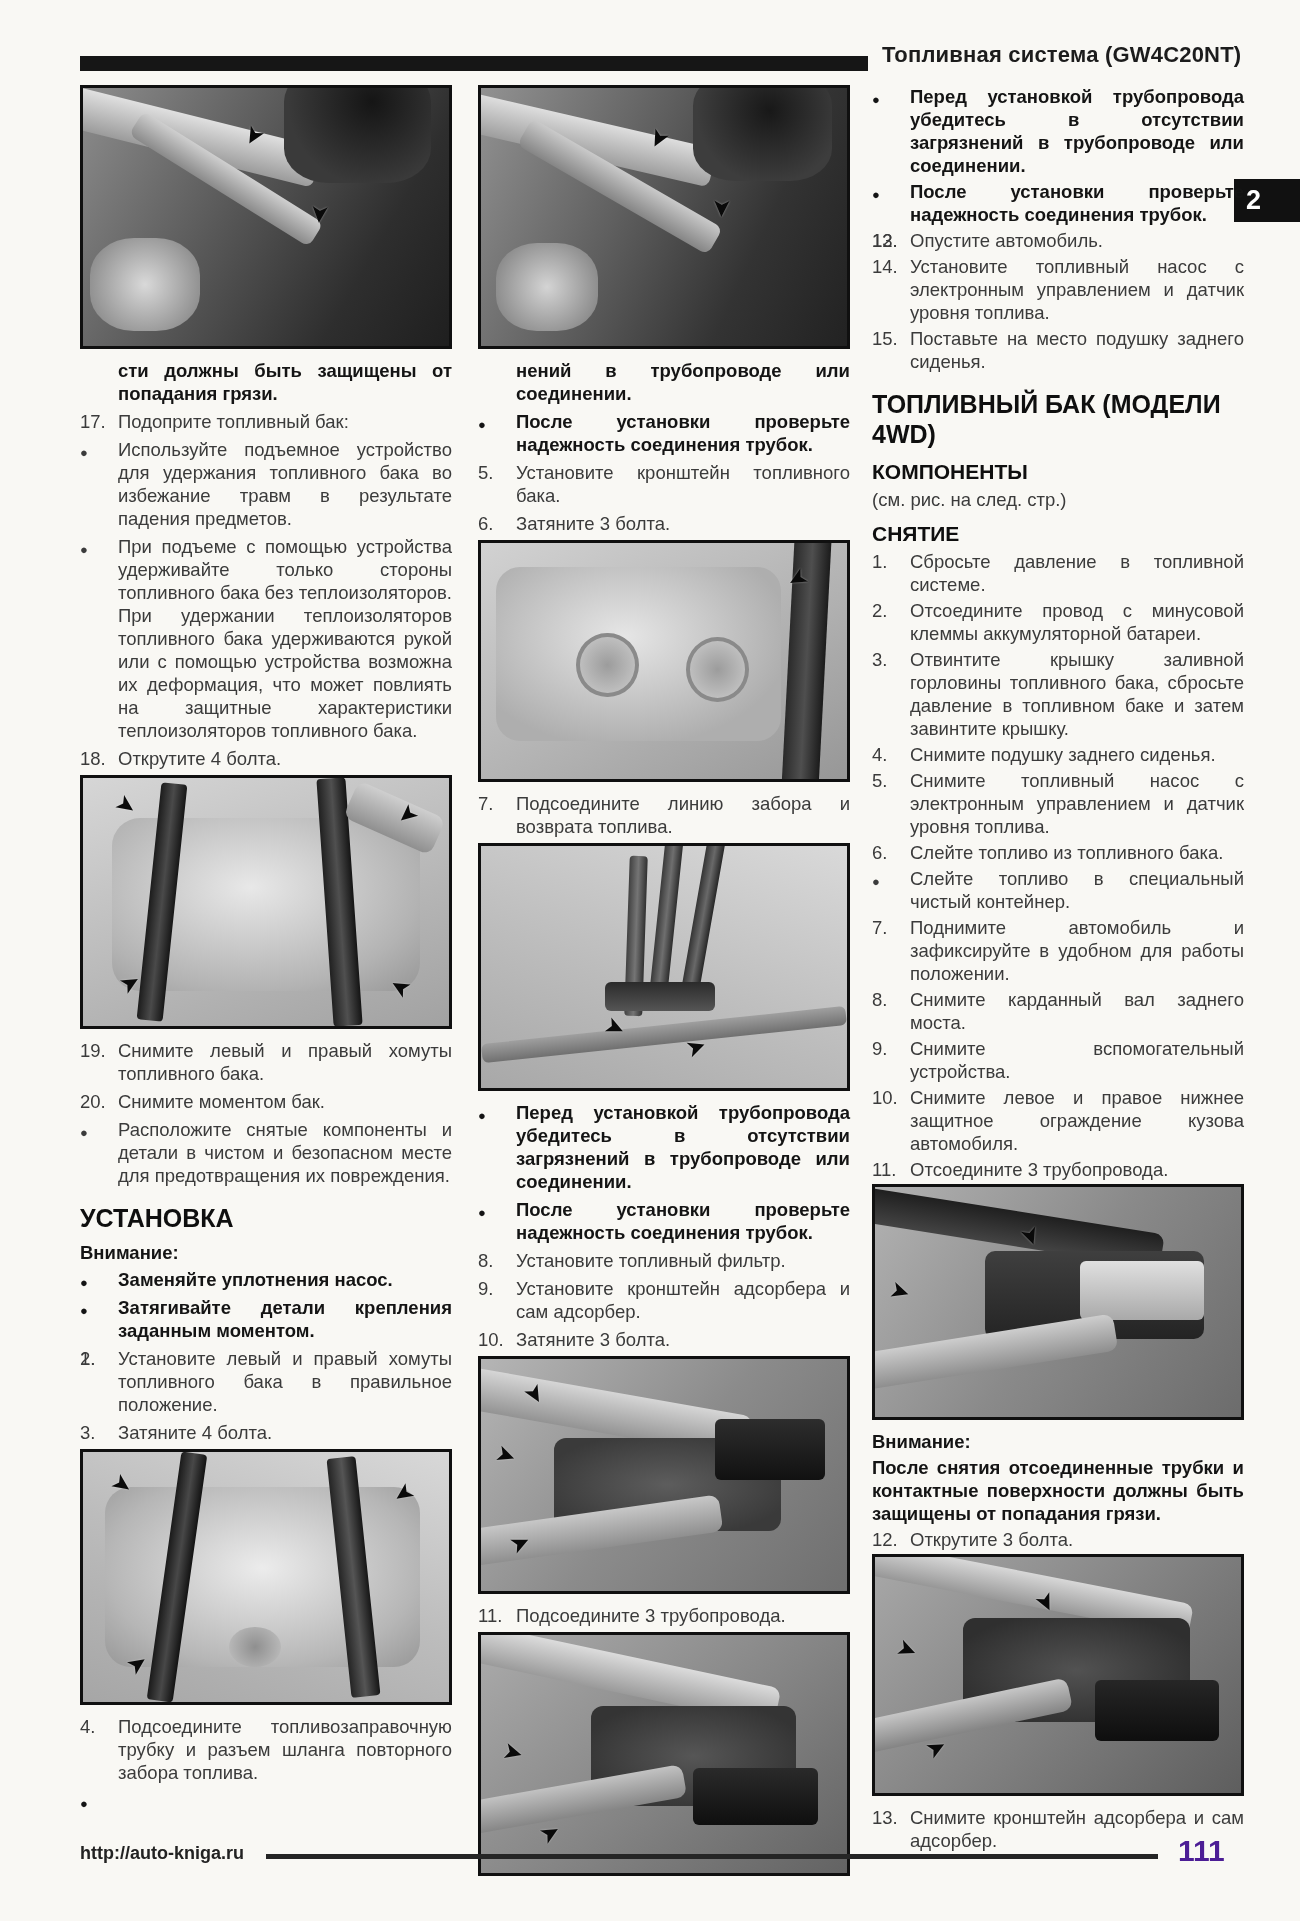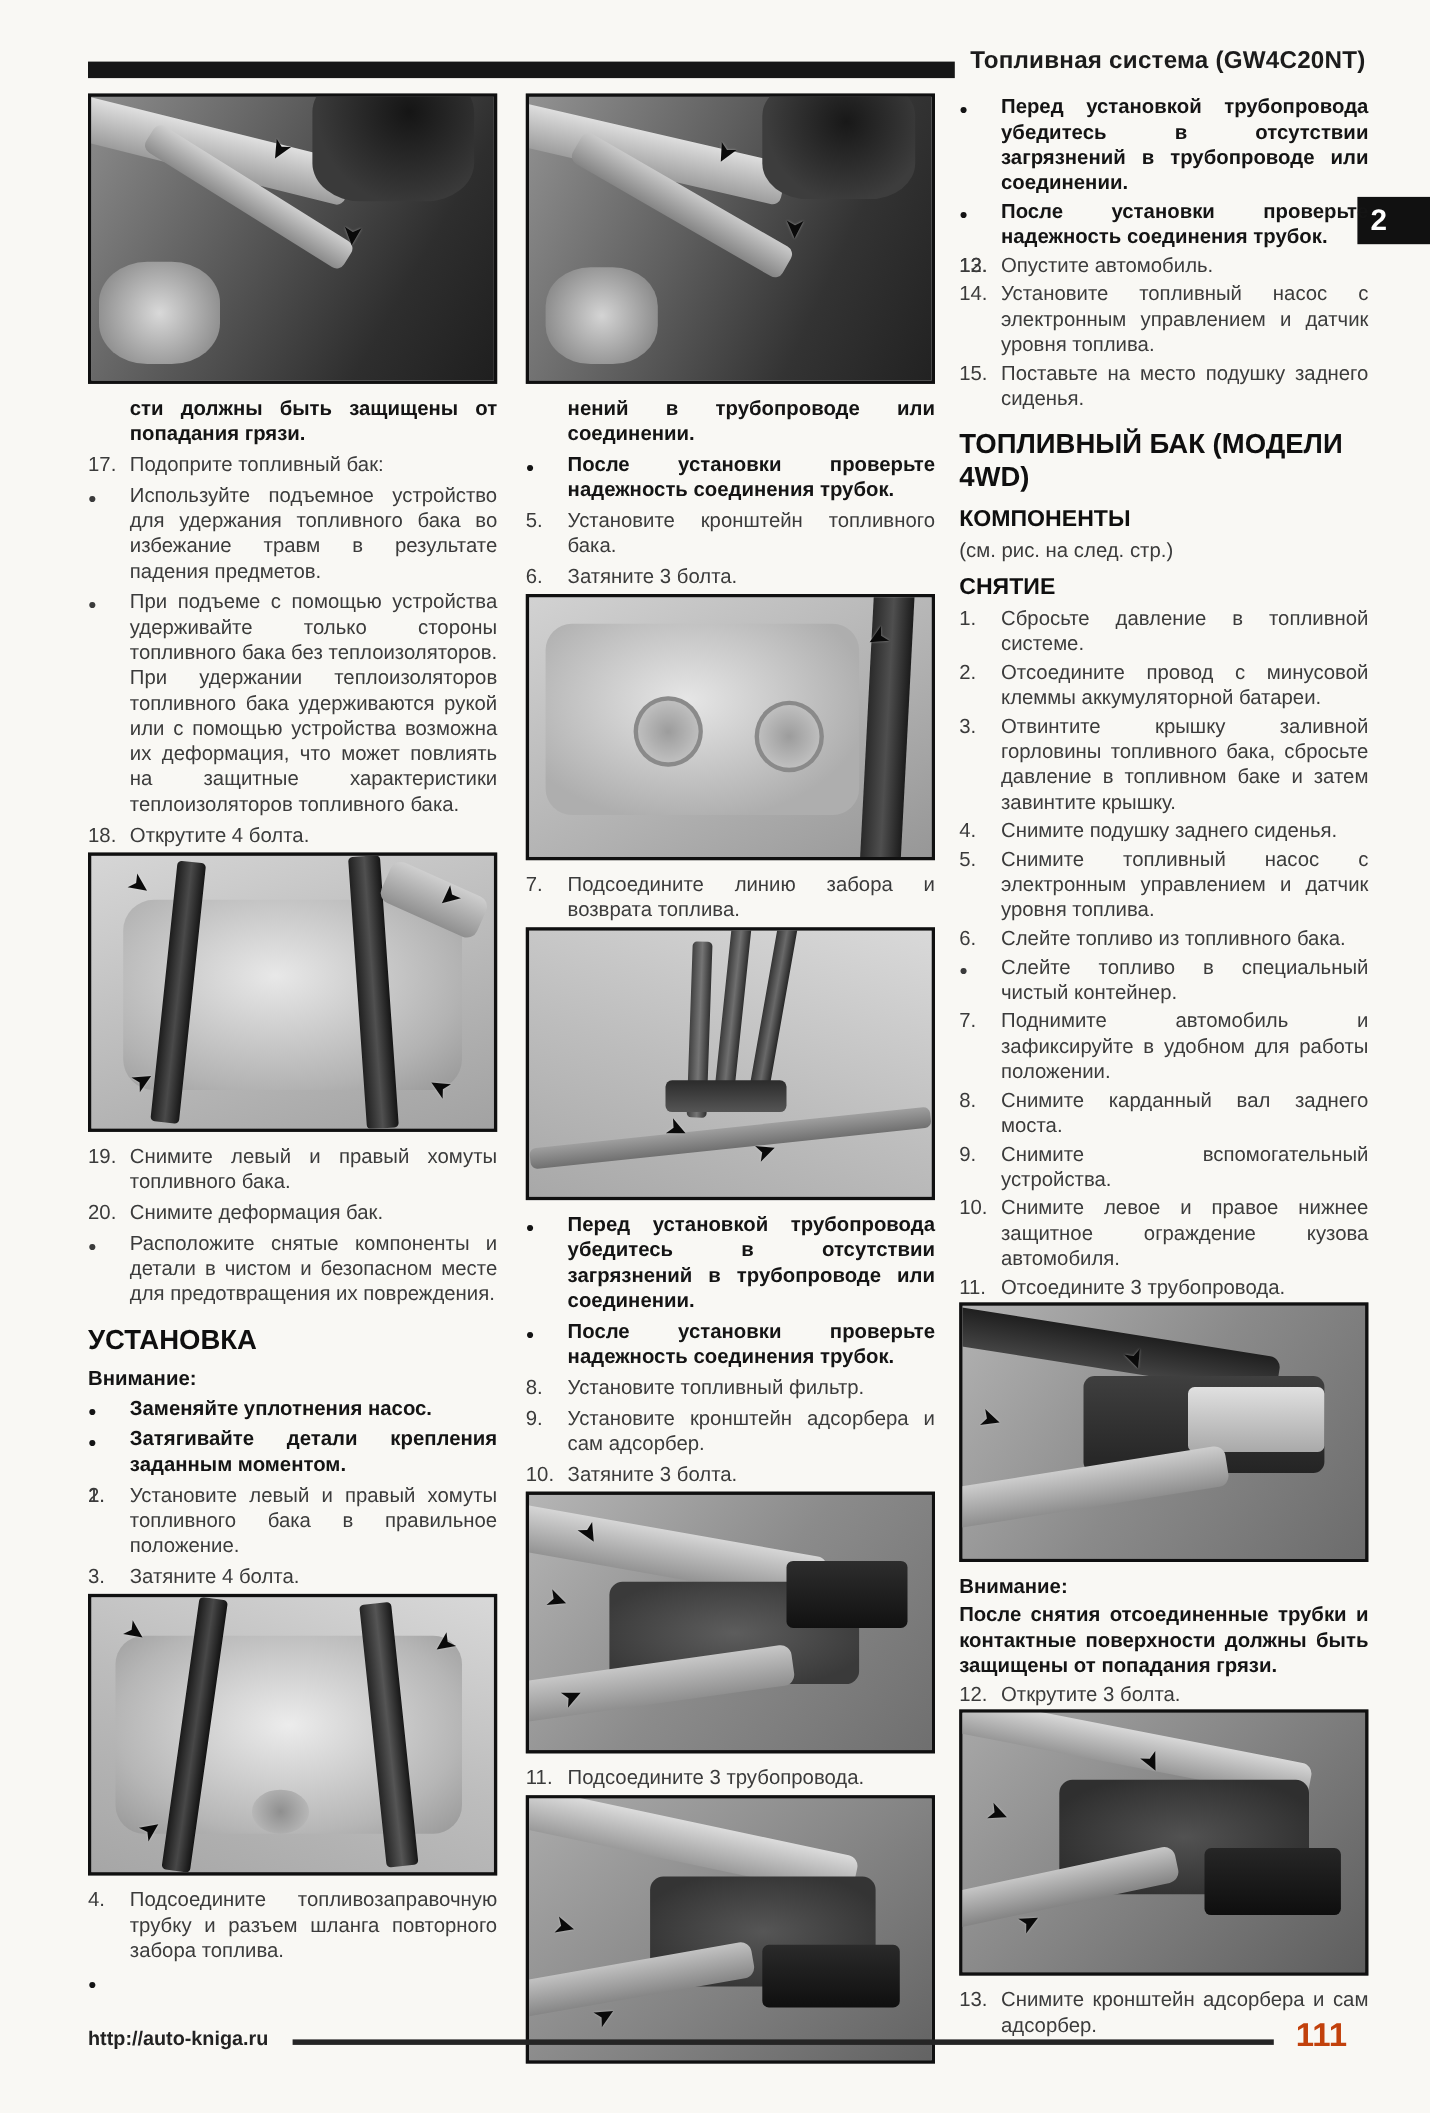--- a/index.html
+++ b/index.html
@@ -31,21 +31,21 @@
   .warnh{font-weight:bold;color:#141414;margin:6px 0 4px;padding-left:0}
   
   .fig{position:relative;overflow:hidden;border:3px solid #101010;margin:0 0 10px;
        background:#9a9a9a}
   .fig i{position:absolute;display:block}
   .arr{position:absolute;color:#0a0a0a;font-size:24px;font-weight:bold;line-height:1;
        text-shadow:0 0 2px rgba(255,255,255,.5)}
   
   .furl{position:absolute;left:80px;top:1843px;font-size:18px;font-weight:bold;color:#222}
   .frule{position:absolute;left:266px;top:1854px;width:892px;height:5px;background:#252525}
-  .fpage{position:absolute;left:1178px;top:1834px;font-size:30px;font-weight:bold;color:#c2410c}
+  .fpage{position:absolute;left:1178px;top:1834px;font-size:30px;font-weight:bold;color:#4c1d95}
 </style>
 </head>
 <body>
 
 <div class="page">
 
   <div class="hbar"></div>
   <div class="htitle">Топливная система (GW4C20NT)</div>
   <div class="tab2">
       <span>2</span>
@@ -71,21 +71,21 @@
       <i style="left:8%;top:16%;width:84%;height:70%;background:radial-gradient(ellipse at 45% 40%,#e8e8e8,#b3b3b3 70%,#969696);border-radius:28px"></i>
       <i style="left:18%;top:2%;width:7%;height:96%;transform:rotate(6deg);background:linear-gradient(90deg,#1c1c1c,#4a4a4a,#161616);border-radius:4px"></i>
       <i style="left:66%;top:0;width:8%;height:100%;transform:rotate(-4deg);background:linear-gradient(90deg,#202020,#505050,#141414);border-radius:4px"></i>
       <i style="left:72%;top:8%;width:26%;height:16%;transform:rotate(24deg);background:linear-gradient(#cfcfcf,#8f8f8f);border-radius:10px"></i>
       <span class="arr" style="left:9%;top:6%;transform:rotate(35deg)">➤</span>
       <span class="arr" style="left:86%;top:10%;transform:rotate(140deg)">➤</span>
       <span class="arr" style="left:10%;top:78%;transform:rotate(-30deg)">➤</span>
       <span class="arr" style="left:84%;top:80%;transform:rotate(210deg)">➤</span>
     </div>
     <div class="b"><span class="n">19.</span><span>Снимите левый и правый хомуты топливного бака.</span></div>
-    <div class="b"><span class="n">20.</span><span>Снимите деформация бак.</span></div>
+    <div class="b"><span class="n">20.</span><span>Снимите моментом бак.</span></div>
     <div class="b"><span class="n dot">●</span><span>Расположите снятые компоненты и детали в чистом и безопасном месте для предотвращения их повреждения.</span></div>
     <div class="h1">УСТАНОВКА</div>
     <div class="b warnh">Внимание:</div>
     <div class="b bb"><span class="n dot">●</span><span>Заменяйте уплотнения насос.</span></div>
     <div class="b bb"><span class="n dot">●</span><span>Затягивайте детали крепления заданным моментом.</span></div>
     <div class="b"><span class="n">1.</span></div>
     <div class="b"><span class="n">2.</span><span>Установите левый и правый хомуты топливного бака в правильное положение.</span></div>
     <div class="b"><span class="n">3.</span><span>Затяните 4 болта.</span></div>
     <div class="fig" style="height:250px">
       <i style="inset:0;background:linear-gradient(200deg,#d8d8d8,#bcbcbc 50%,#a6a6a6)"></i>

